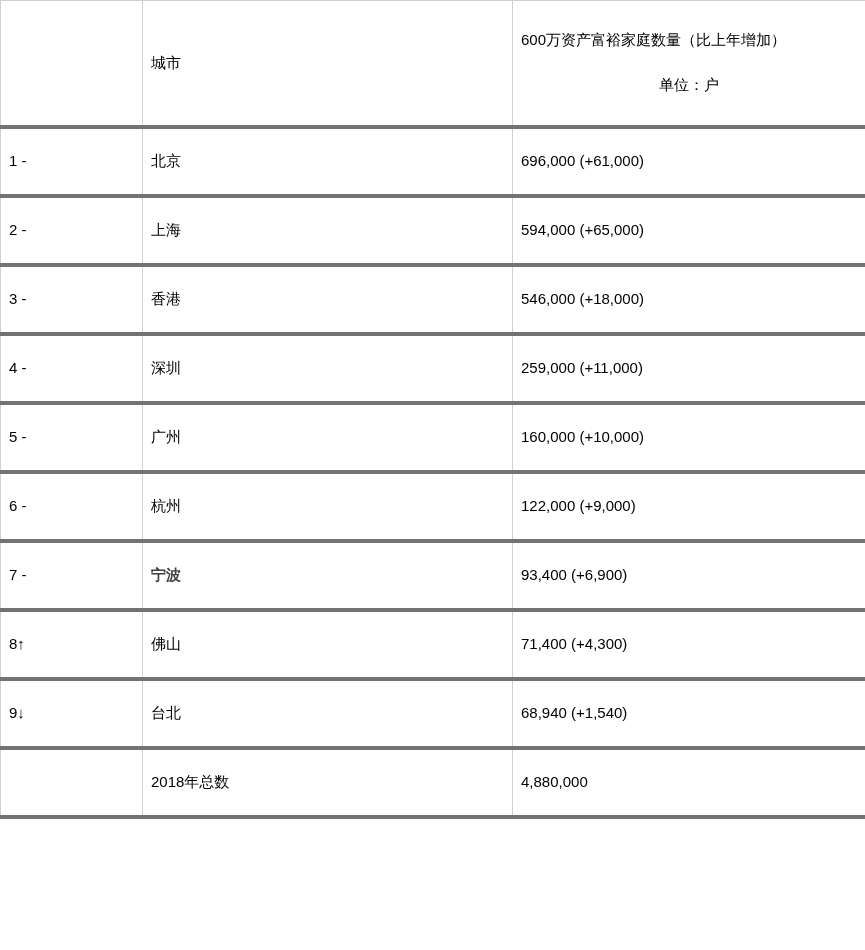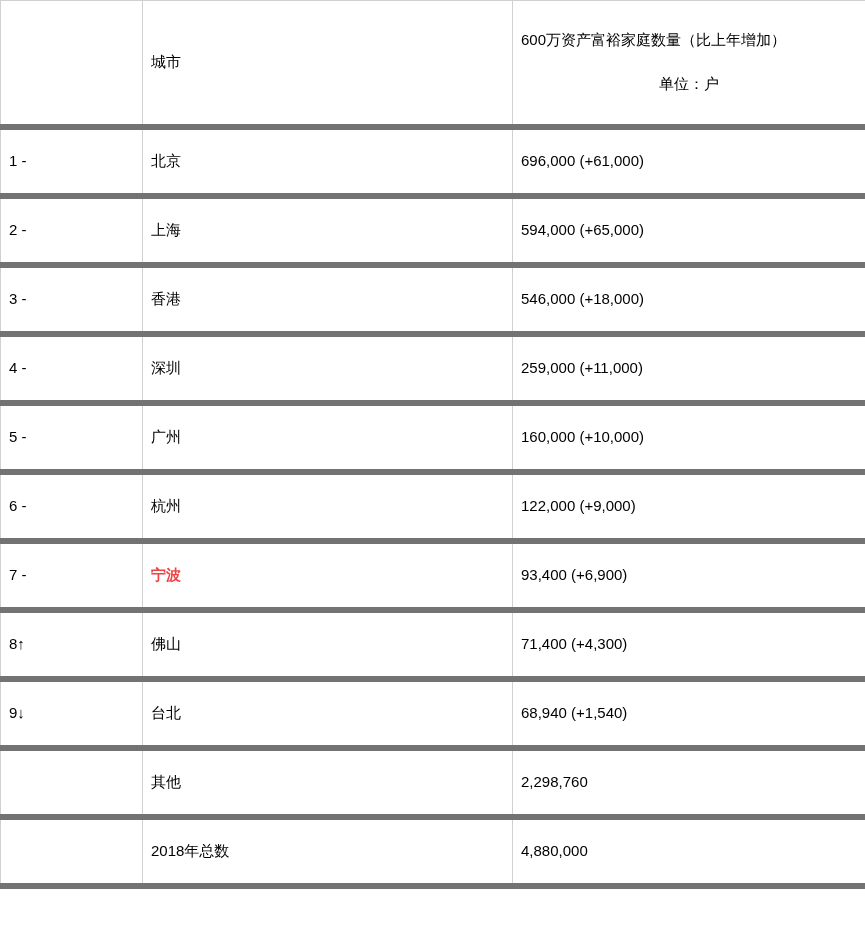--- a/index.html
+++ b/index.html
@@ -26,21 +26,21 @@
     width: 865px;
     border-top: 1px solid #d0d0d0;
     border-left: 1px solid #d0d0d0;
   }
   table.rank-table col.c-rank { width: 142px; }
   table.rank-table col.c-city { width: 370px; }
   table.rank-table col.c-val  { width: 353px; }
 
   table.rank-table td {
     border-right: 1px solid #d0d0d0;
-    border-bottom: 6px solid #737373;
+    border-bottom: 4px solid #737373;
     vertical-align: middle;
     padding: 0 8px;
     font-size: 15px;
     line-height: 1.5;
     color: #000;
     height: 69px;
     box-sizing: border-box;
   }
   tr.header-row td {
     height: 126px;
@@ -58,21 +58,21 @@
     border-radius: 23px;
   }
   .hdr-line {
     display: block;
   }
   .hdr-line + .hdr-line {
     margin-top: 22px;
     text-align: center;
   }
   .city-highlight {
-    color: #ef4444;
+    color: #404040;
     font-weight: bold;
   }
   td.header-city {
     padding-left: 14px;
     margin-left: 44px;
   }
   td.header-val {
     padding-left: 9px;
   }
 </style>
@@ -135,23 +135,18 @@
           <td class="city-cell">佛山</td>
           <td class="val-cell">71,400 (+4,300)</td>
         </tr>
         <tr>
           <td class="rank-cell">9↓</td>
           <td class="city-cell">台北</td>
           <td class="val-cell">68,940 (+1,540)</td>
         </tr>
         <tr>
           <td class="rank-cell"></td>
-          <td class="city-cell">其他</td>
-          <td class="val-cell">2,298,760</td>
-        </tr>
-        <tr>
-          <td class="rank-cell"></td>
           <td class="city-cell">2018年总数</td>
           <td class="val-cell">4,880,000</td>
         </tr>
       </tbody>
   </table>
 </div>
 
 </body></html>

